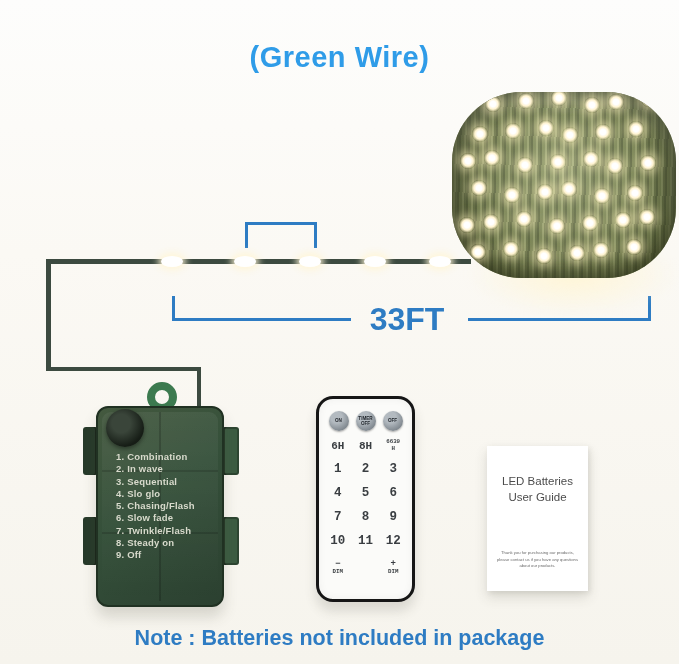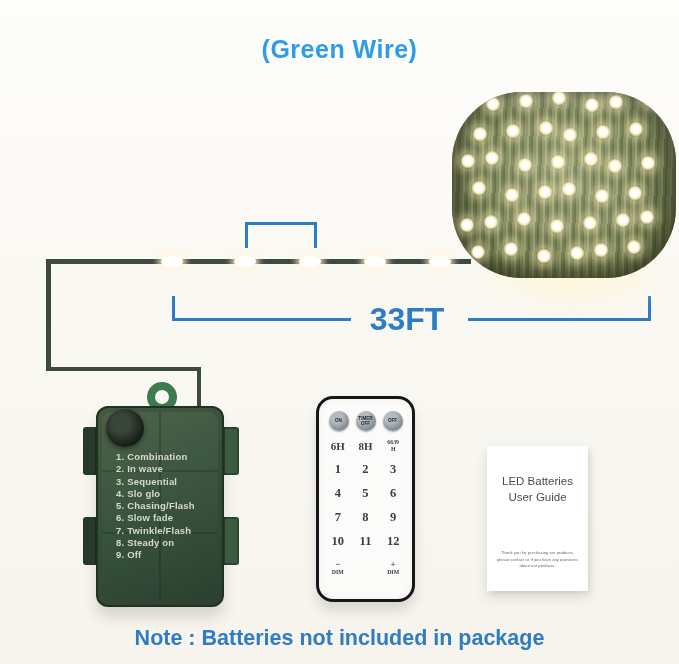--- a/index.html
+++ b/index.html
@@ -4,22 +4,22 @@
 <style>
   html,body{margin:0;padding:0;background:#e9e9e9;}
   .stage{
     position:relative;width:679px;height:664px;overflow:hidden;
     background:linear-gradient(180deg,#fdfdfc 0%,#fbf9f4 38%,#f6f4ed 100%);
     font-family:"Liberation Sans",sans-serif;
   }
   
   .title{position:absolute;top:1px;left:0;width:100%;text-align:center;
     font-size:33px;font-weight:700;color:#3a3f44;letter-spacing:.5px;}
-  .subtitle{position:absolute;top:35px;left:0;width:100%;text-align:center;
-    font-size:25px;font-weight:700;color:#2f9ce8;letter-spacing:.5px;}
+  .subtitle{position:absolute;top:41px;left:0;width:100%;text-align:center;
+    font-size:29px;font-weight:700;color:#2f9ce8;letter-spacing:.5px;}
   
   .dim{color:#2e7cc3;font-weight:700;}
   .spacing-label{position:absolute;left:214px;top:183px;width:130px;text-align:center;font-size:26px;}
   .spacing-bracket{position:absolute;left:245px;top:222px;width:66px;height:23px;
     border-top:3px solid #2e7cc3;border-left:3px solid #2e7cc3;border-right:3px solid #2e7cc3;}
   .len-left{position:absolute;left:172px;top:296px;width:176px;height:22px;
     border-left:3px solid #2e7cc3;border-bottom:3px solid #2e7cc3;}
   .len-right{position:absolute;left:468px;top:296px;width:180px;height:22px;
     border-right:3px solid #2e7cc3;border-bottom:3px solid #2e7cc3;}
   .len-label{position:absolute;left:352px;top:301px;width:110px;text-align:center;font-size:32px;}
@@ -75,21 +75,21 @@
   .pwr-row{position:absolute;left:0;top:12px;width:100%;display:flex;justify-content:center;gap:7px;}
   .pwr{width:20px;height:20px;border-radius:50%;border:none;padding:0;cursor:pointer;
     background:radial-gradient(circle at 38% 32%,#b3bac0 0 30%,#7e868d 75%);
     color:#23282d;font-family:"Liberation Sans",sans-serif;
     font-size:4.6px;font-weight:700;line-height:1.15;text-align:center;
     display:flex;align-items:center;justify-content:center;box-shadow:0 1px 2px rgba(0,0,0,.35);}
   .r-grid{position:absolute;left:5px;top:36px;width:83px;display:grid;
     grid-template-columns:repeat(3,1fr);grid-template-rows:22px 24px 24px 24px 24px 30px;
     align-items:center;justify-items:center;color:#3a3e42;}
   .cell{background:none;border:none;padding:0;cursor:pointer;color:#3a3e42;
-    font-family:Liberation Serif, serif;font-weight:700;text-align:center;}
+    font-family:Liberation Mono, monospace;font-weight:700;text-align:center;}
   .cell.th{font-size:11px;}
   .cell.num{font-size:12.5px;font-weight:600;}
   .cell.model{font-size:5.8px;line-height:1.15;display:flex;flex-direction:column;}
   .cell.dim{font-size:5.8px;line-height:1.2;display:flex;flex-direction:column;}
   .cell.dim .sign{font-size:9px;line-height:1;}
   
   .guide{position:absolute;left:487px;top:446px;width:101px;height:145px;background:#ffffff;z-index:2;
     box-shadow:0 6px 12px rgba(70,70,55,.16),2px 2px 5px rgba(70,70,55,.10);}
   .guide-title{position:absolute;top:27px;left:0;width:100%;text-align:center;
     font-size:11.5px;color:#4c4c4c;line-height:1.4;font-weight:400;}

